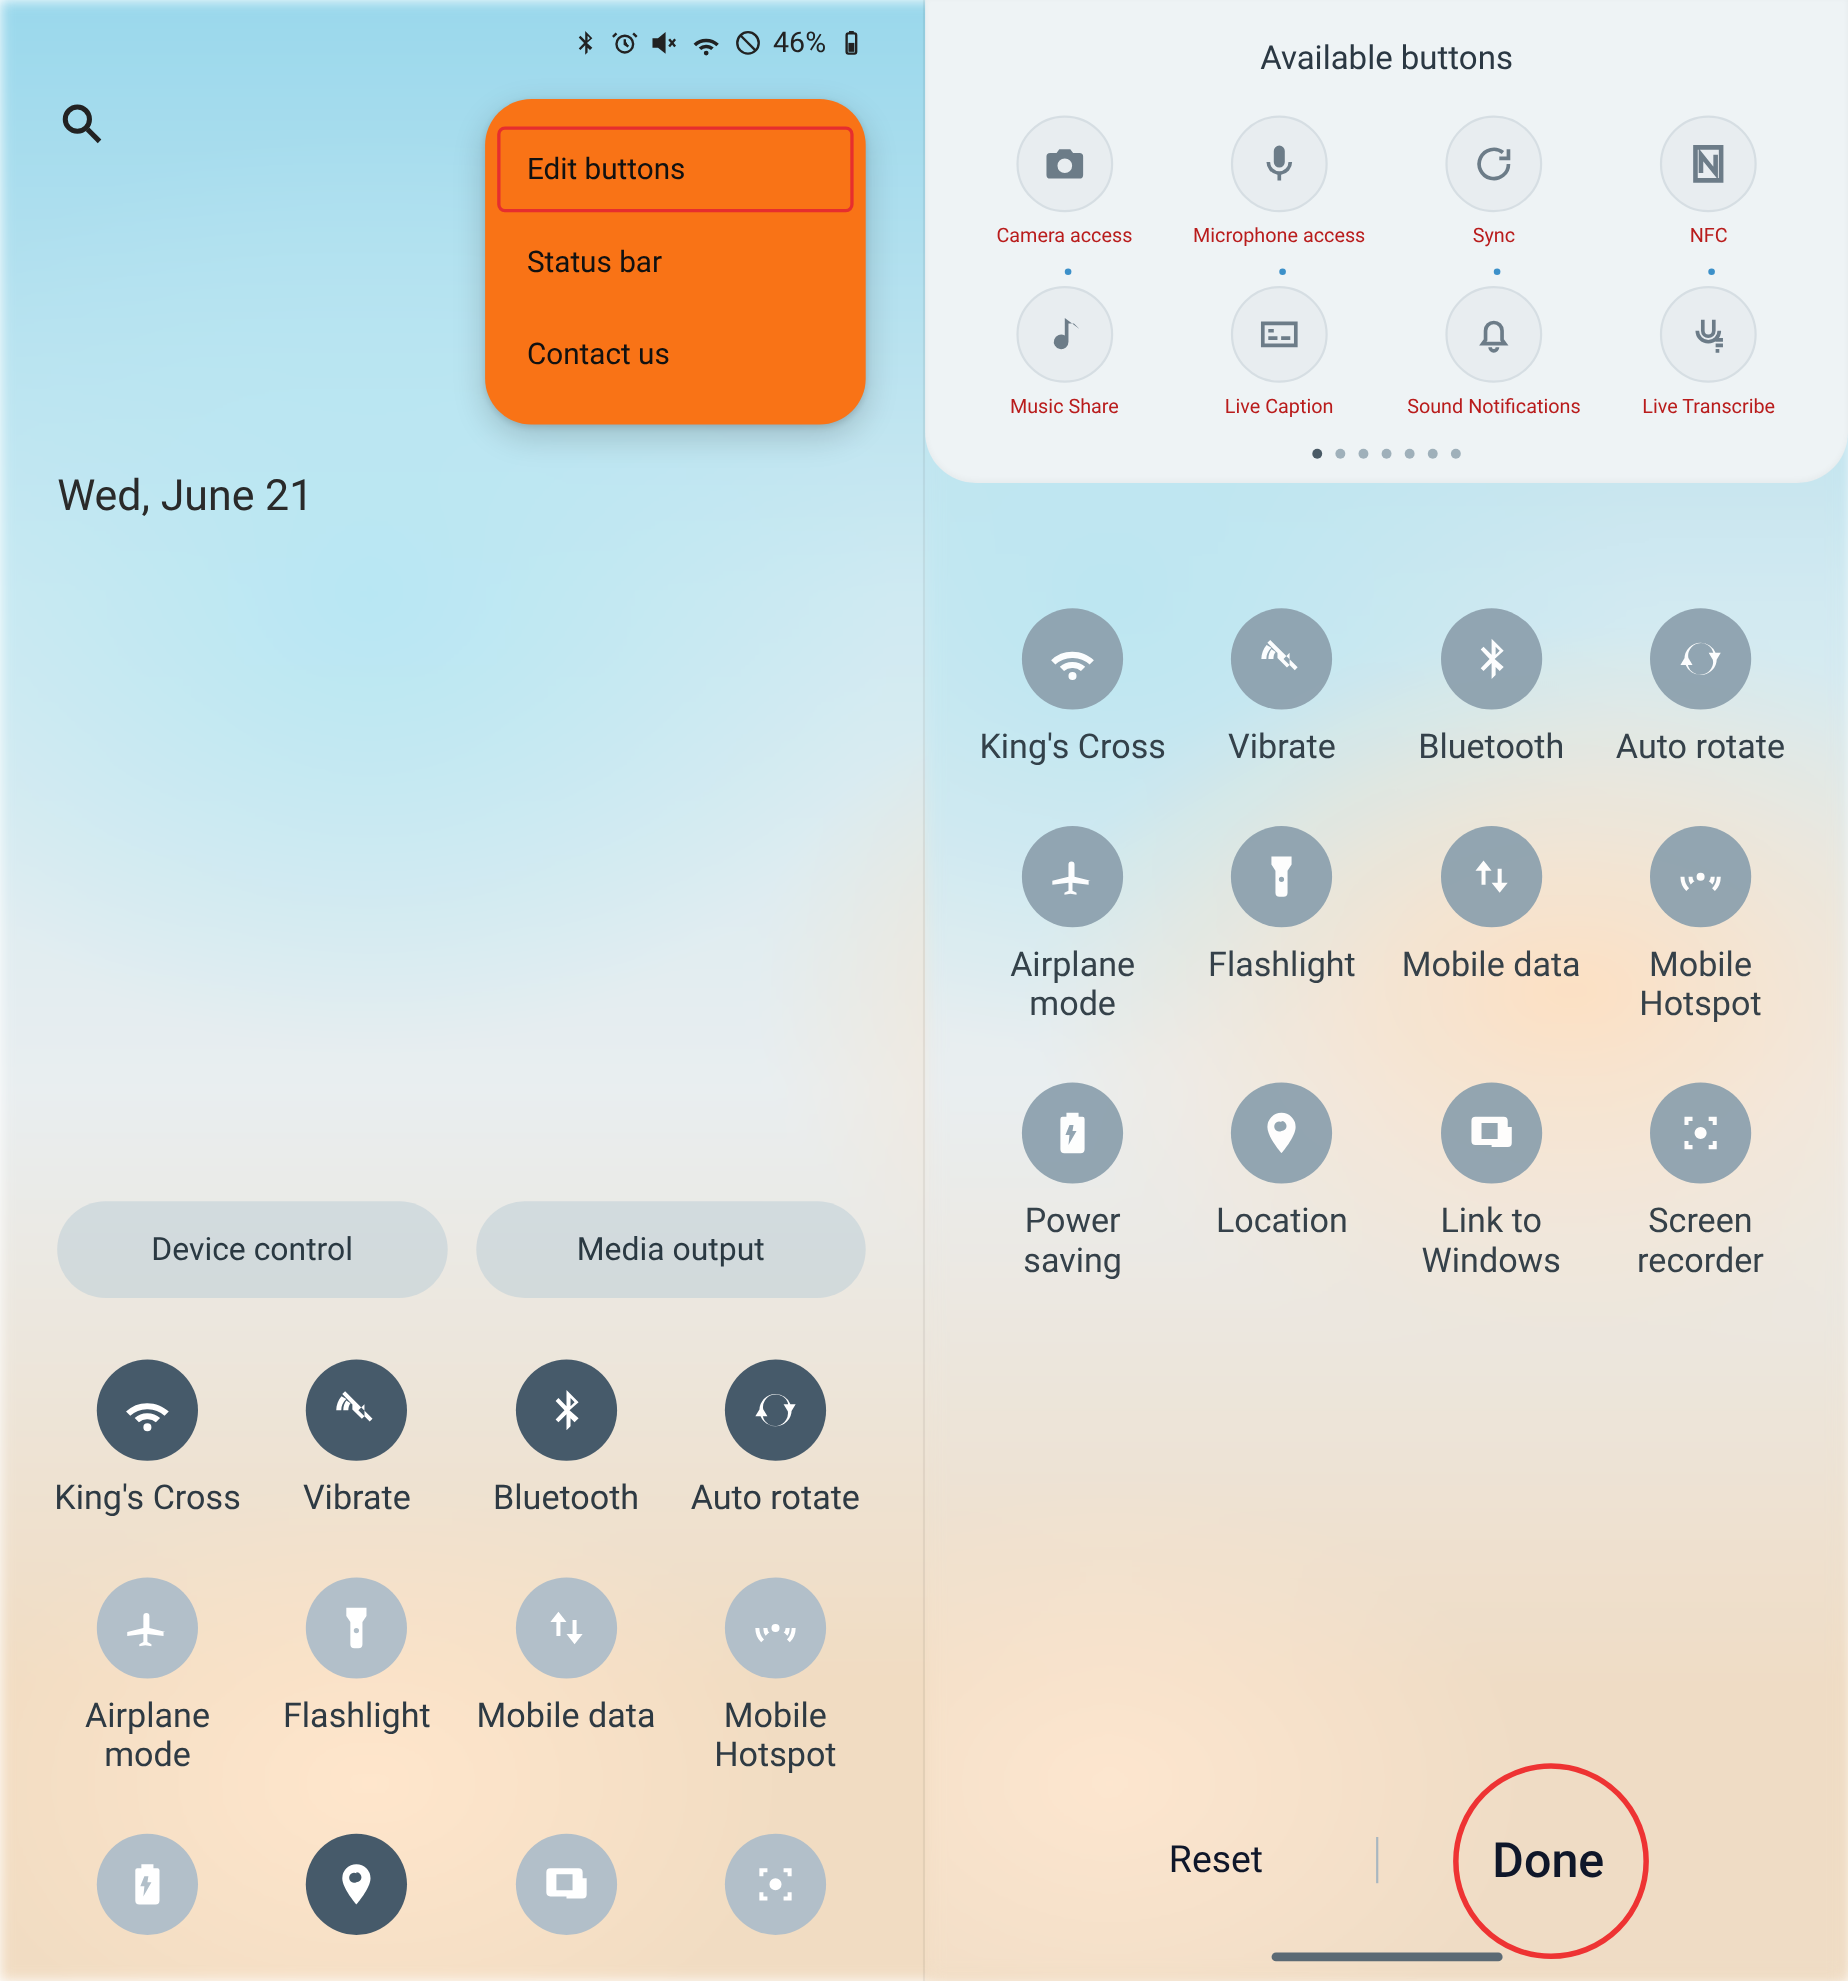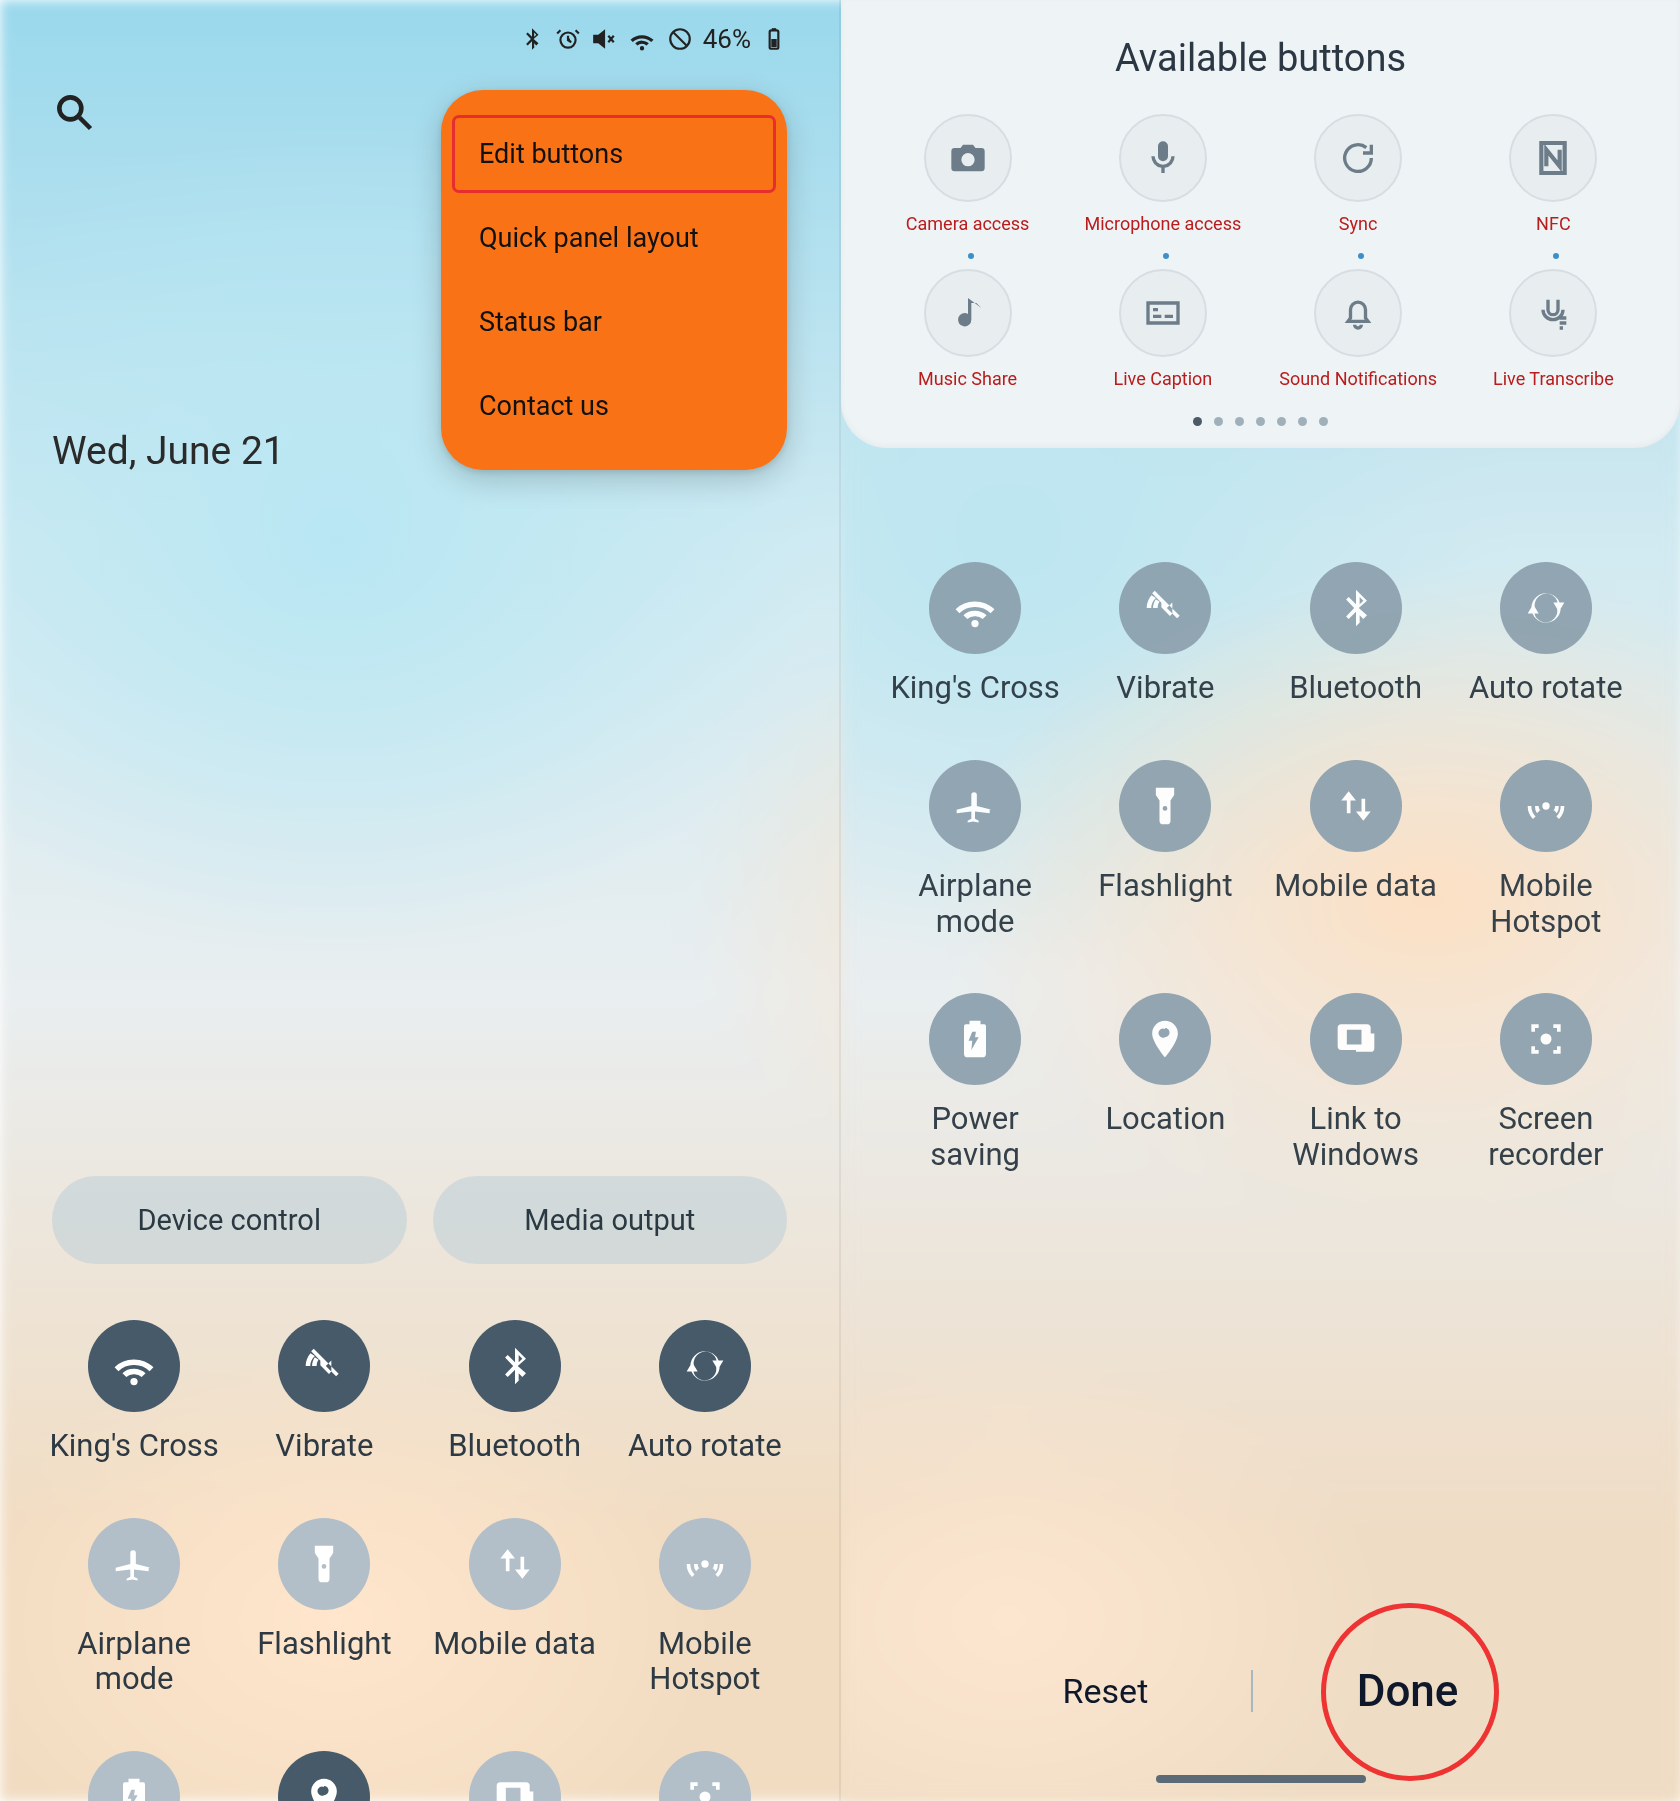--- a/index.html
+++ b/index.html
@@ -73,21 +73,21 @@
 .tile svg{width:44px;height:44px}
 .dot{width:10px;height:10px;border-radius:50%;background:#8aa0ad}
 .dot.empty{background:transparent;border:2px solid #8aa0ad;width:8px;height:8px}
 .nav-pill{width:210px;height:8px;border-radius:4px;background:#5b6a74;margin:26px auto 0}
 
 
 .avail-panel{
   background:#eef3f5;border-radius:0 0 46px 46px;
   padding:28px 34px 22px;box-shadow:inset 0 -2px 6px rgba(0,0,0,.04);
 }
-.avail-title{text-align:center;font-size:38px;color:#2b3843;margin:8px 0 4px}
+.avail-title{text-align:center;font-size:30px;color:#2b3843;margin:8px 0 4px}
 .avail-grid{
   display:grid;grid-template-columns:repeat(4,1fr);row-gap:34px;column-gap:10px;
   margin-top:34px;text-align:center;
 }
 .avail{display:flex;flex-direction:column;align-items:center;gap:12px;position:relative}
 .avail .ico{
   width:84px;height:84px;border-radius:50%;background:var(--tile-lite-bg);
   border:2px solid #d6dee3;display:flex;align-items:center;justify-content:center;color:#6c7c88;
 }
 .avail .lbl{font-size:18px;color:#b91c1c;line-height:1.15;max-width:170px}
@@ -246,21 +246,20 @@
           <use href="#i-batticon"></use>
         </svg>
     </div>
 
     <div class="top-row">
       <svg class="search-icon">
           <use href="#i-search"></use>
         </svg>
       <div class="menu-card">
         <div class="menu-item hl">Edit buttons</div>
-        <div class="menu-item">Quick panel layout</div>
         <div class="menu-item">Status bar</div>
         <div class="menu-item">Contact us</div>
       </div>
     </div>
 
     <div class="clock-wrap">
       <div class="date">Wed, June 21</div>
     </div>
 
     <div style="height:360px"></div>

